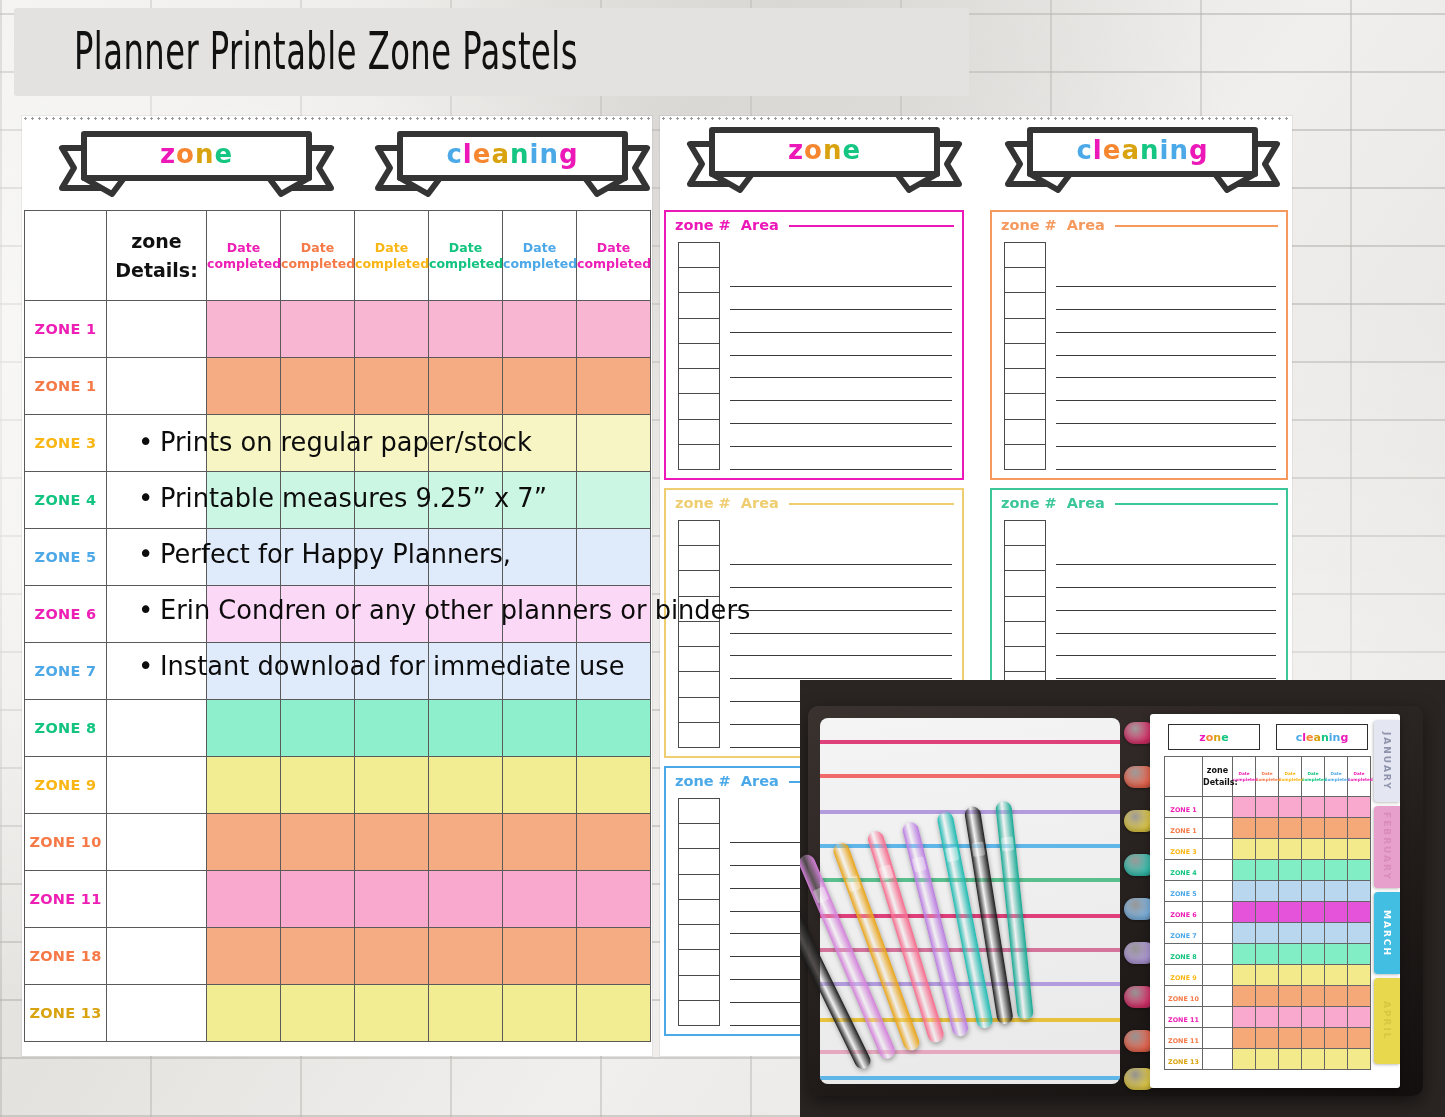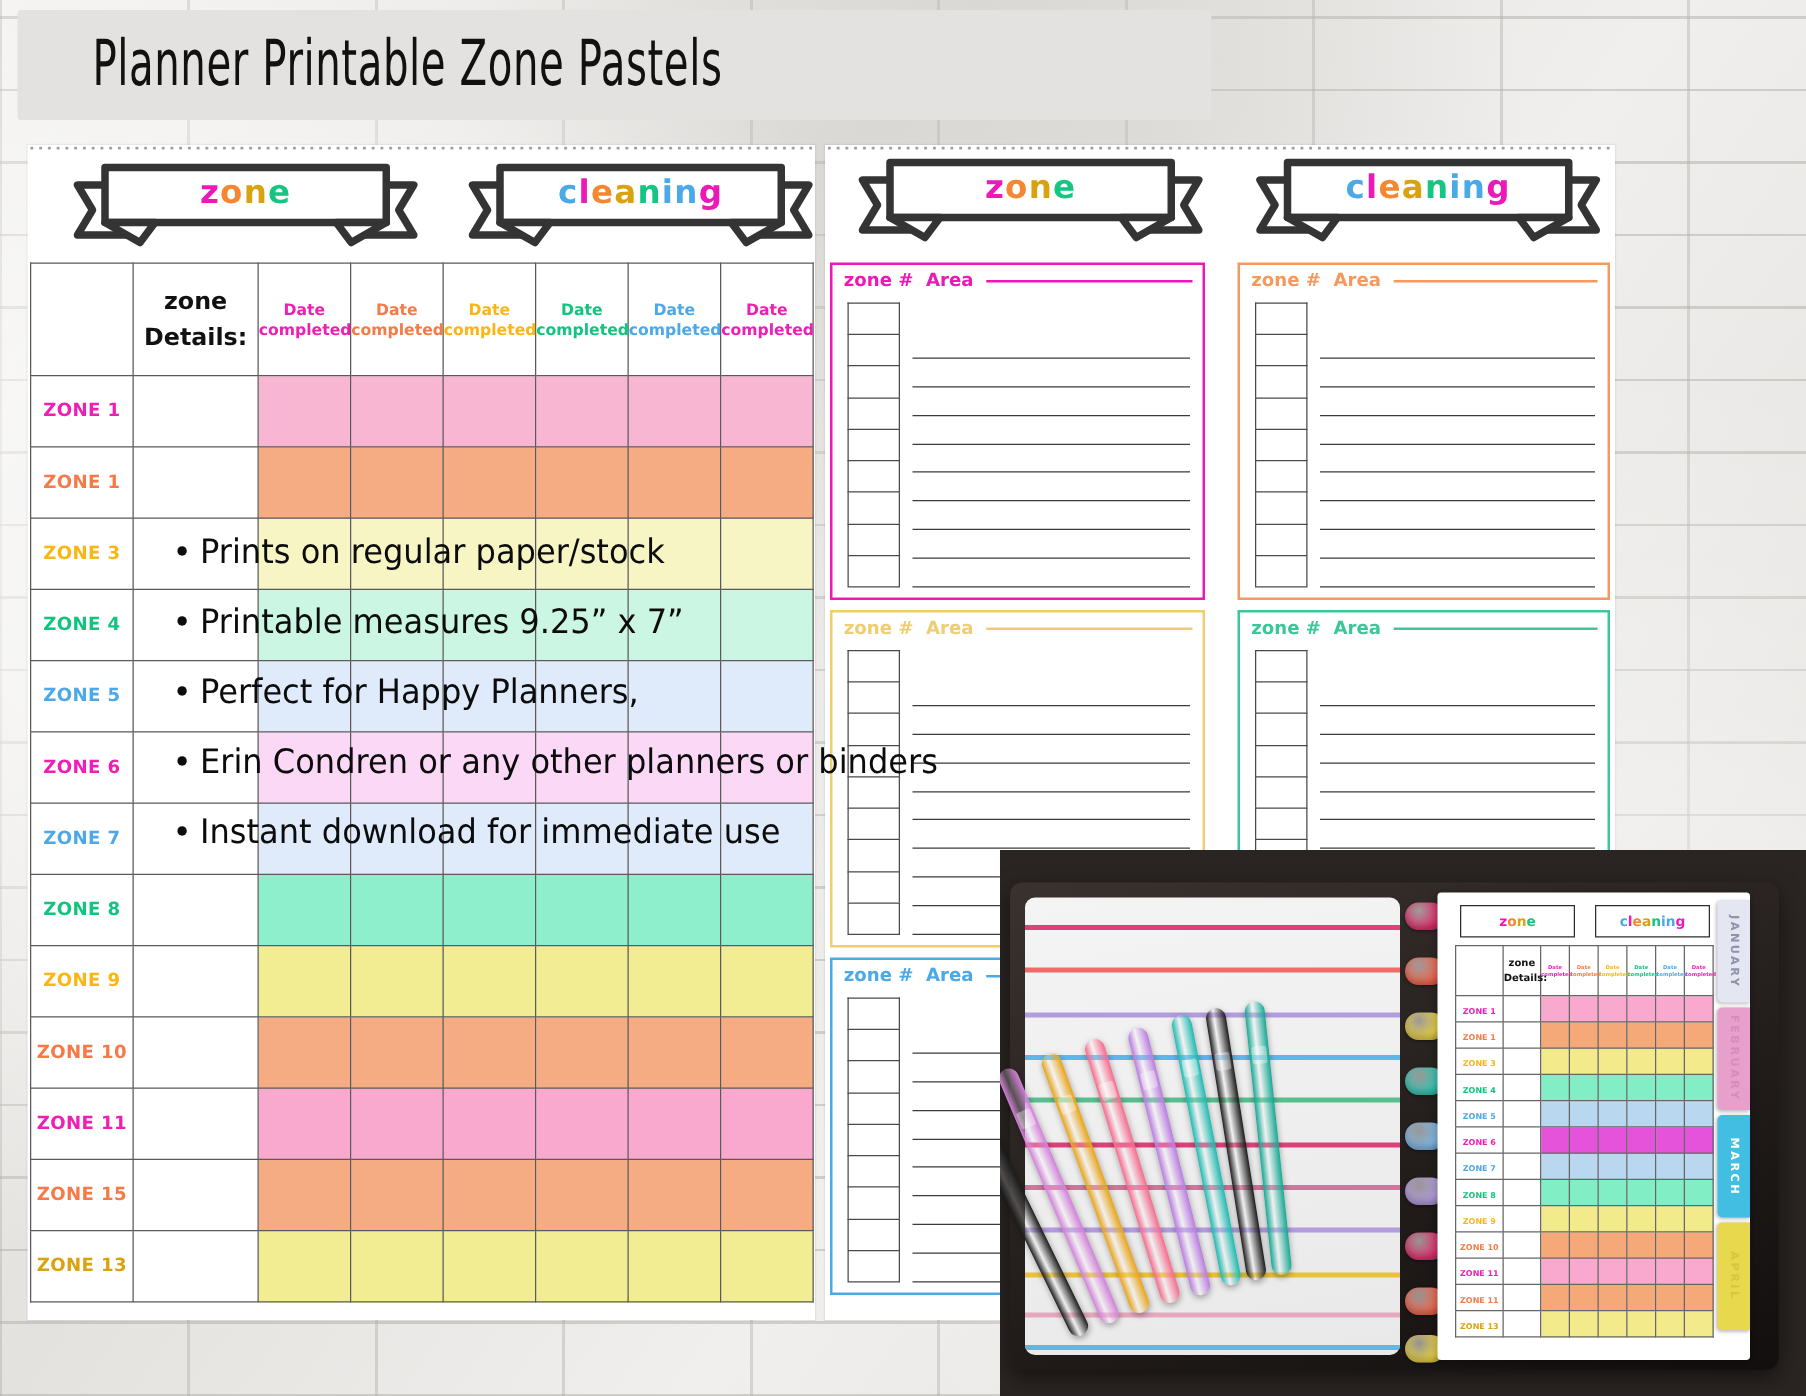--- a/index.html
+++ b/index.html
@@ -414,21 +414,21 @@
           <td class="c-label"><span class="zone-label" style="color:#ED1FB5">ZONE 11</span></td>
           <td class="c-details"></td>
           <td class="c-date" style="background: rgb(249, 169, 205);"></td>
           <td class="c-date" style="background: rgb(249, 169, 205);"></td>
           <td class="c-date" style="background: rgb(249, 169, 205);"></td>
           <td class="c-date" style="background: rgb(249, 169, 205);"></td>
           <td class="c-date" style="background: rgb(249, 169, 205);"></td>
           <td class="c-date" style="background: rgb(249, 169, 205);"></td>
         </tr>
         <tr>
-          <td class="c-label"><span class="zone-label" style="color:#F57A48">ZONE 15</span></td>
+          <td class="c-label"><span class="zone-label" style="color:#F57A48">ZONE 18</span></td>
           <td class="c-details"></td>
           <td class="c-date" style="background: rgb(245, 172, 131);"></td>
           <td class="c-date" style="background: rgb(245, 172, 131);"></td>
           <td class="c-date" style="background: rgb(245, 172, 131);"></td>
           <td class="c-date" style="background: rgb(245, 172, 131);"></td>
           <td class="c-date" style="background: rgb(245, 172, 131);"></td>
           <td class="c-date" style="background: rgb(245, 172, 131);"></td>
         </tr>
         <tr>
           <td class="c-label"><span class="zone-label" style="color:#D9A310">ZONE 13</span></td>

